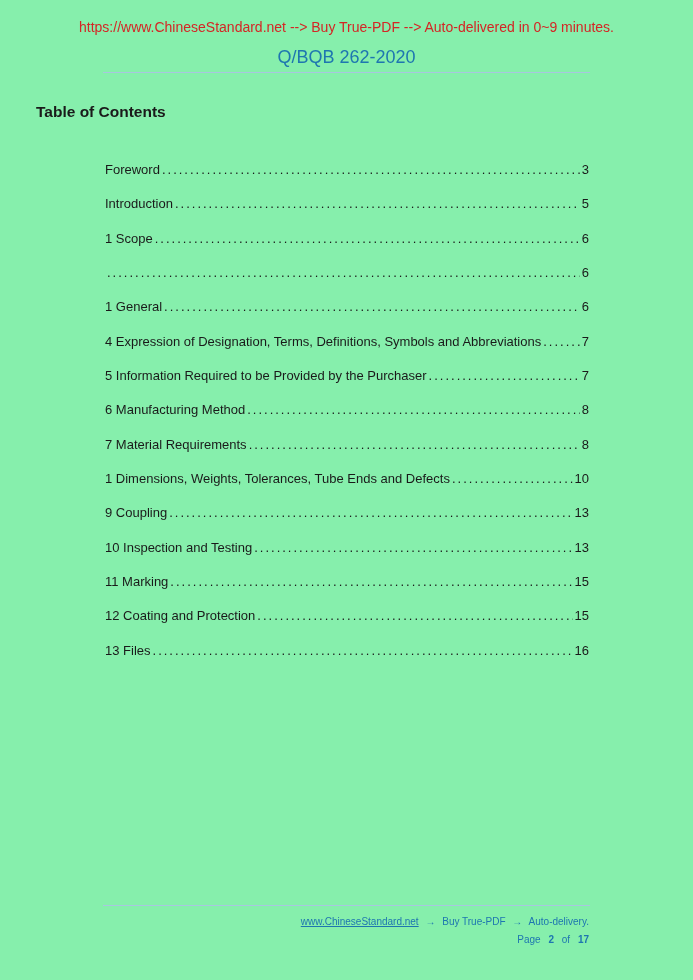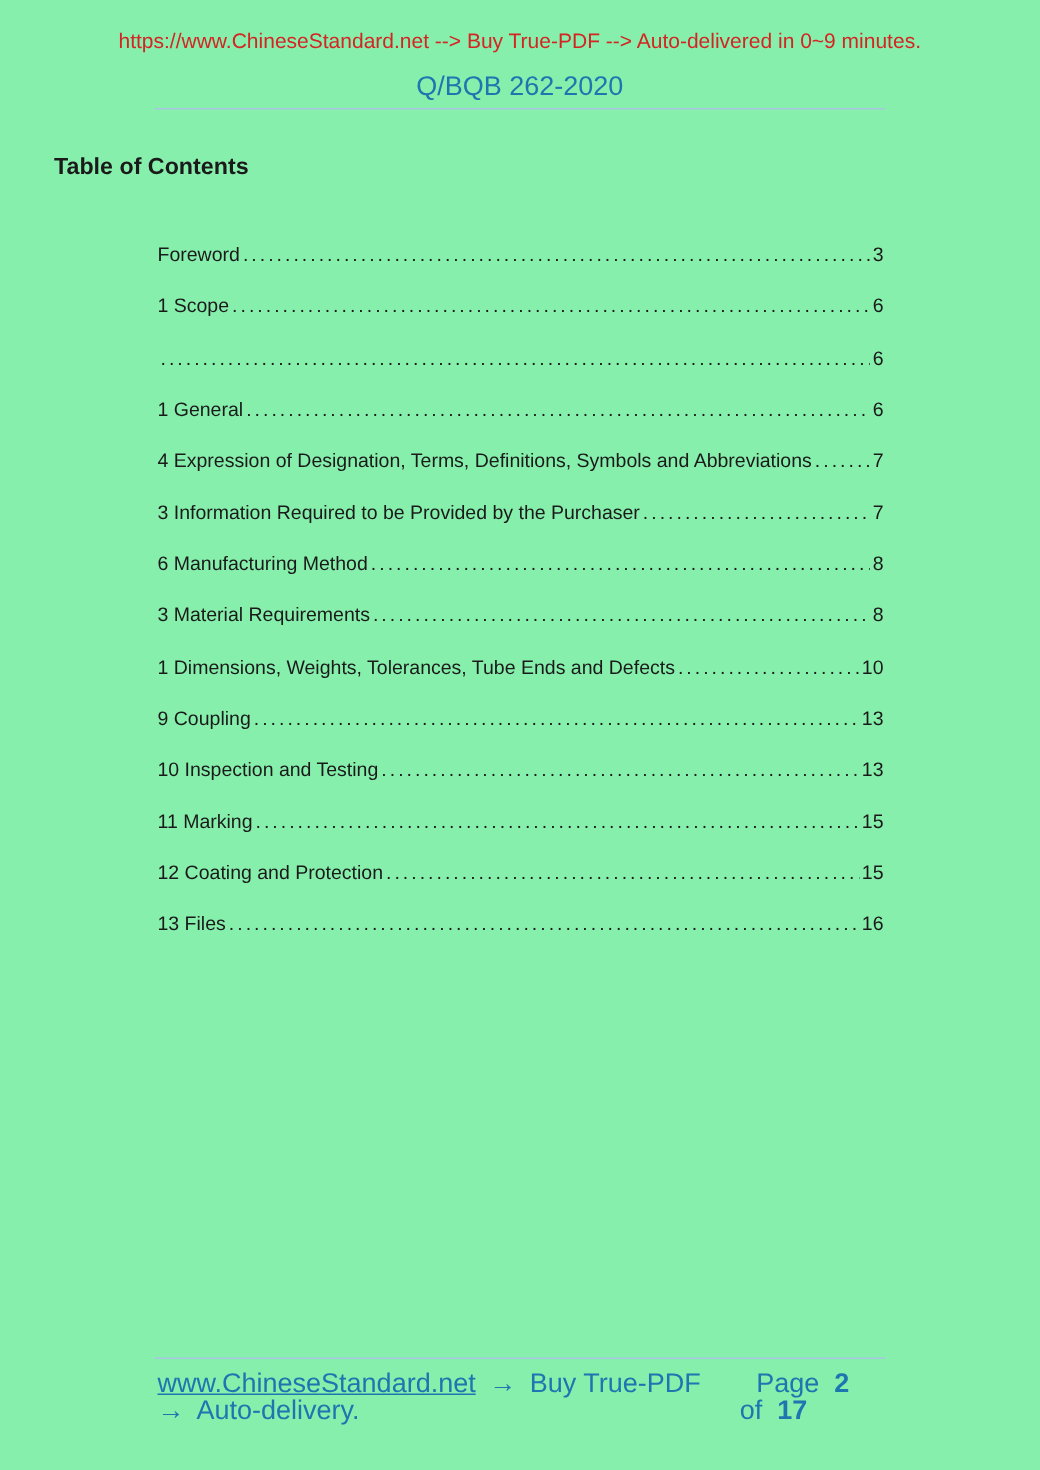--- a/index.html
+++ b/index.html
@@ -98,23 +98,24 @@
     border-top: 1px solid var(--divider-blue, #a8c6df);
   }
   .footer {
     position: absolute;
     top: 913px;
     left: 105px;
     width: 484px;
     display: flex;
     justify-content: space-between;
     align-items: flex-end;
-    font-size: 18px;
+    font-size: 10px;
     line-height: 18px;
     color: var(--link-blue, #1e76b0);
+    flex-direction: column;
   }
   .footer-left span { margin-right: 4px; }
   .footer-left span:last-child { margin-right: 0; }
   .footer-link {
     text-decoration: underline;
     cursor: pointer;
   }
   .footer-right span { margin-left: 5px; }
   .footer-right span:first-child { margin-left: 16px; }
   .bold { font-weight: bold; }
@@ -132,50 +133,55 @@
 
   <div class="doc-title">Table of Contents</div>
 
   <div class="toc">
       <div class="toc-row">
       <span class="toc-label">Foreword</span>
       <span class="toc-dots"></span>
       <span class="toc-page">3</span>
     </div>
       <div class="toc-row">
+      <span class="toc-label">Introduction</span>
+      <span class="toc-dots"></span>
+      <span class="toc-page">5</span>
+    </div>
+      <div class="toc-row">
       <span class="toc-label">1 Scope</span>
       <span class="toc-dots"></span>
       <span class="toc-page">6</span>
     </div>
       <div class="toc-row">
       <span class="toc-dots"></span>
       <span class="toc-page">6</span>
     </div>
       <div class="toc-row">
       <span class="toc-label">1 General</span>
       <span class="toc-dots"></span>
       <span class="toc-page">6</span>
     </div>
       <div class="toc-row">
       <span class="toc-label">4 Expression of Designation, Terms, Definitions, Symbols and Abbreviations</span>
       <span class="toc-dots"></span>
       <span class="toc-page">7</span>
     </div>
       <div class="toc-row">
-      <span class="toc-label">3 Information Required to be Provided by the Purchaser</span>
+      <span class="toc-label">5 Information Required to be Provided by the Purchaser</span>
       <span class="toc-dots"></span>
       <span class="toc-page">7</span>
     </div>
       <div class="toc-row">
       <span class="toc-label">6 Manufacturing Method</span>
       <span class="toc-dots"></span>
       <span class="toc-page">8</span>
     </div>
       <div class="toc-row">
-      <span class="toc-label">3 Material Requirements</span>
+      <span class="toc-label">7 Material Requirements</span>
       <span class="toc-dots"></span>
       <span class="toc-page">8</span>
     </div>
       <div class="toc-row">
       <span class="toc-label">1 Dimensions, Weights, Tolerances, Tube Ends and Defects</span>
       <span class="toc-dots"></span>
       <span class="toc-page">10</span>
     </div>
       <div class="toc-row">
       <span class="toc-label">9 Coupling</span>

